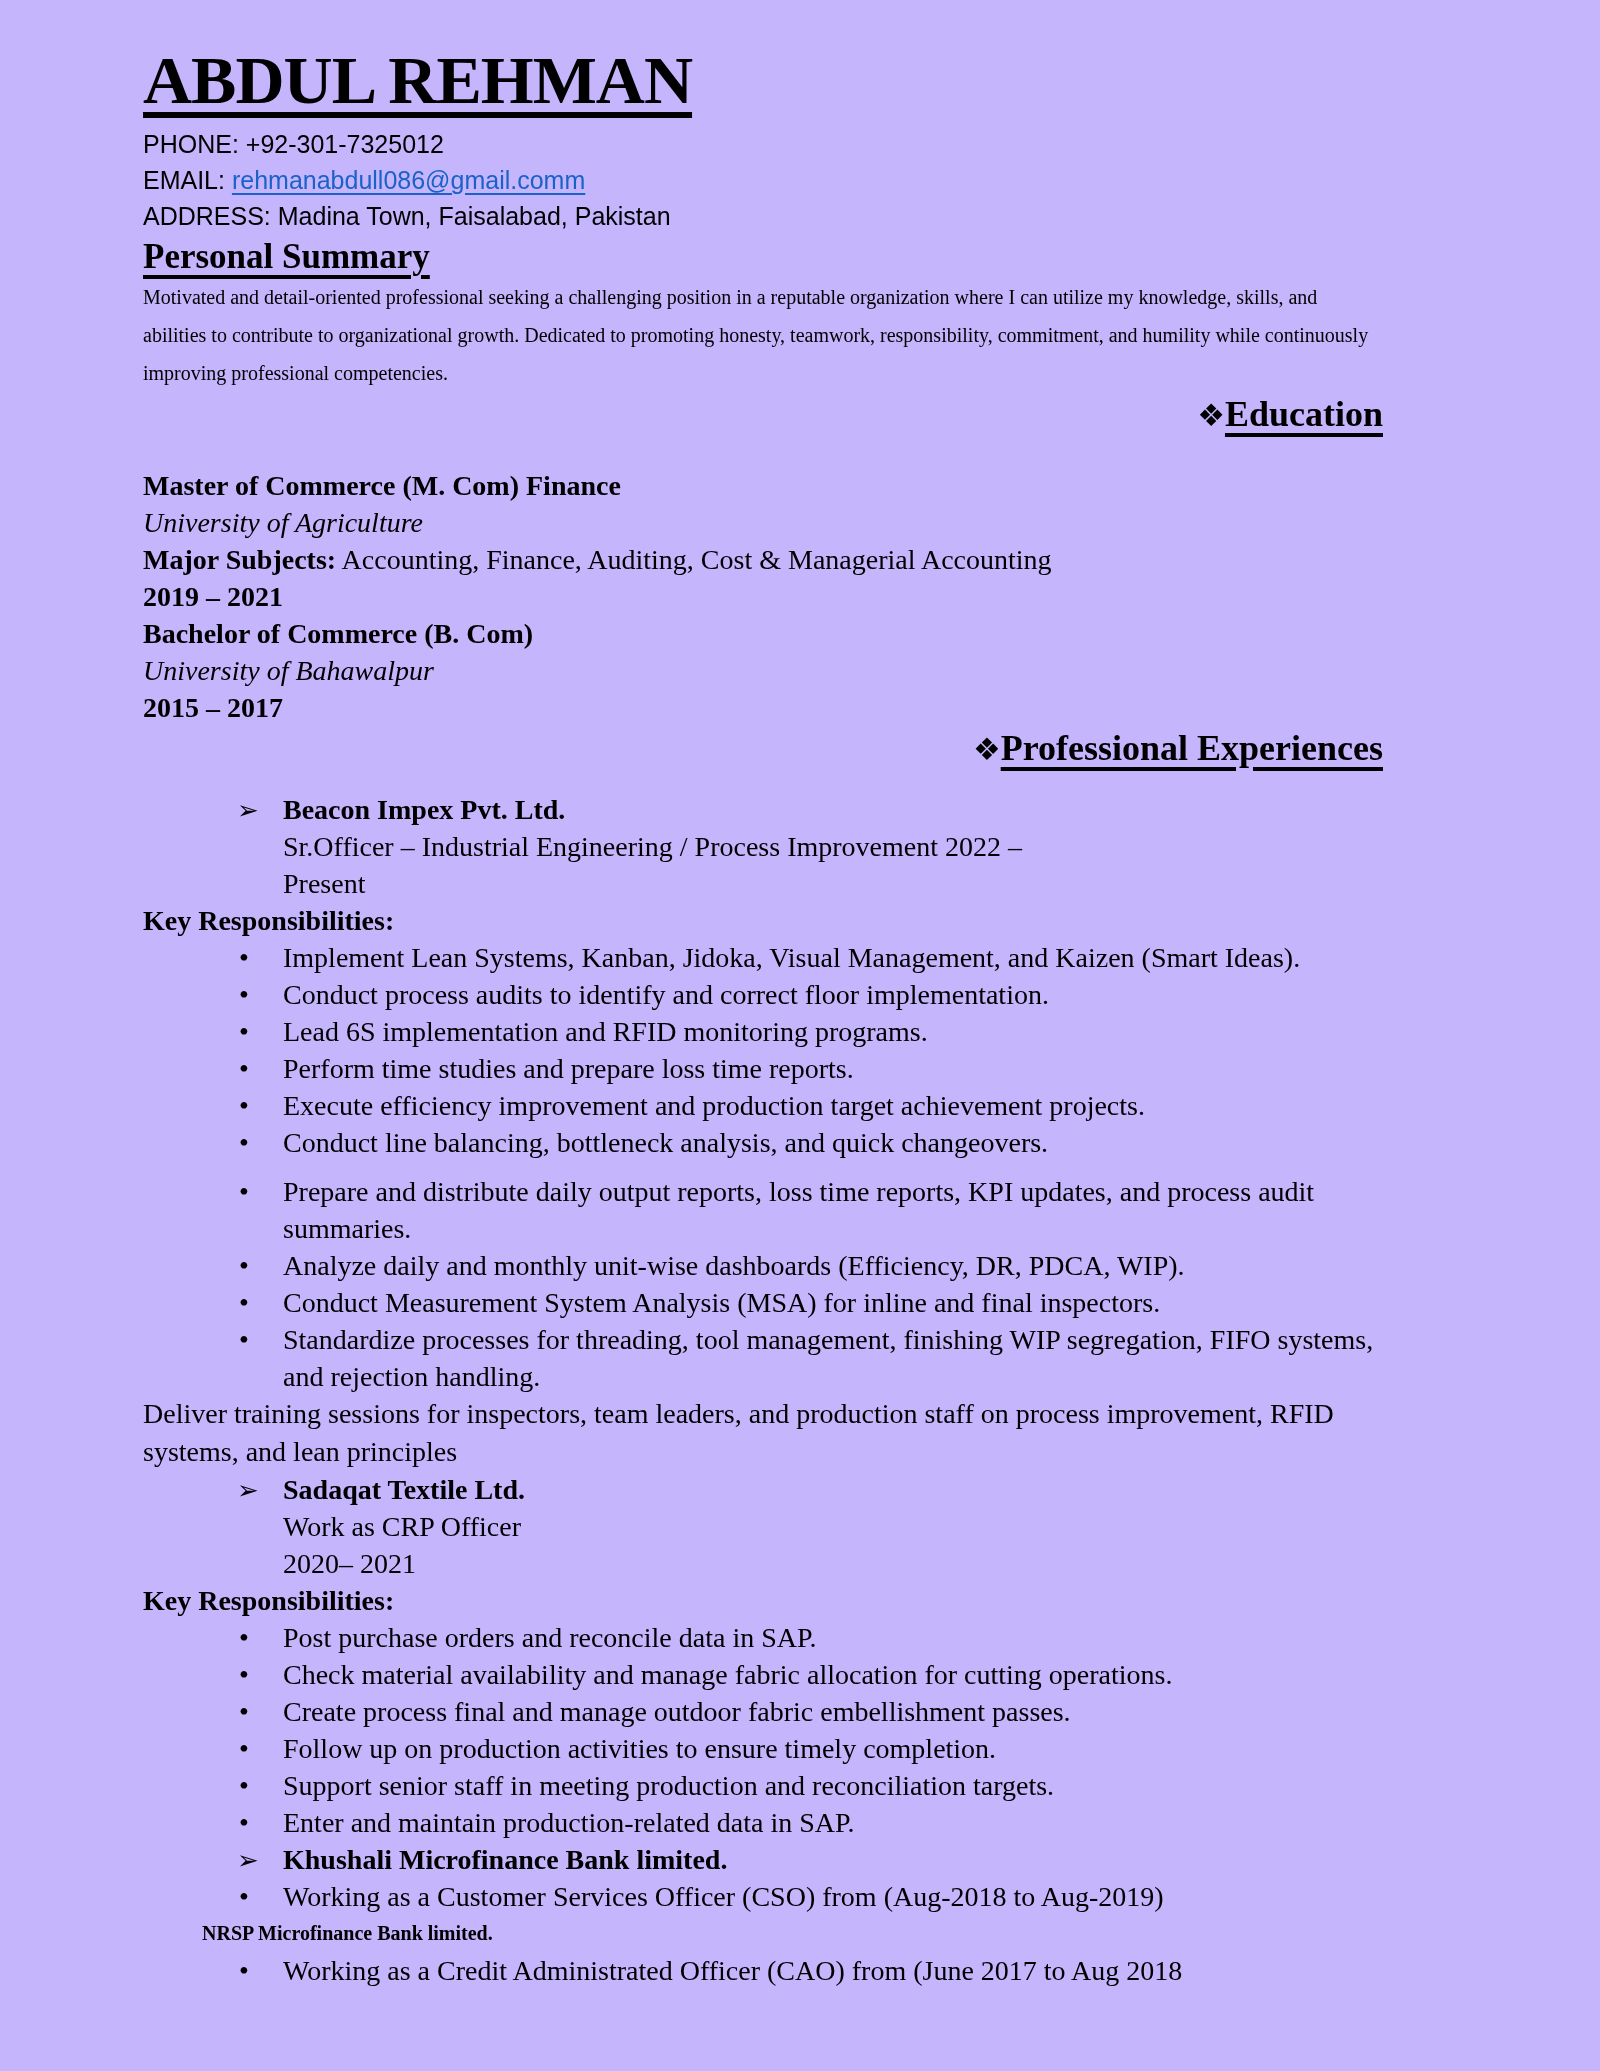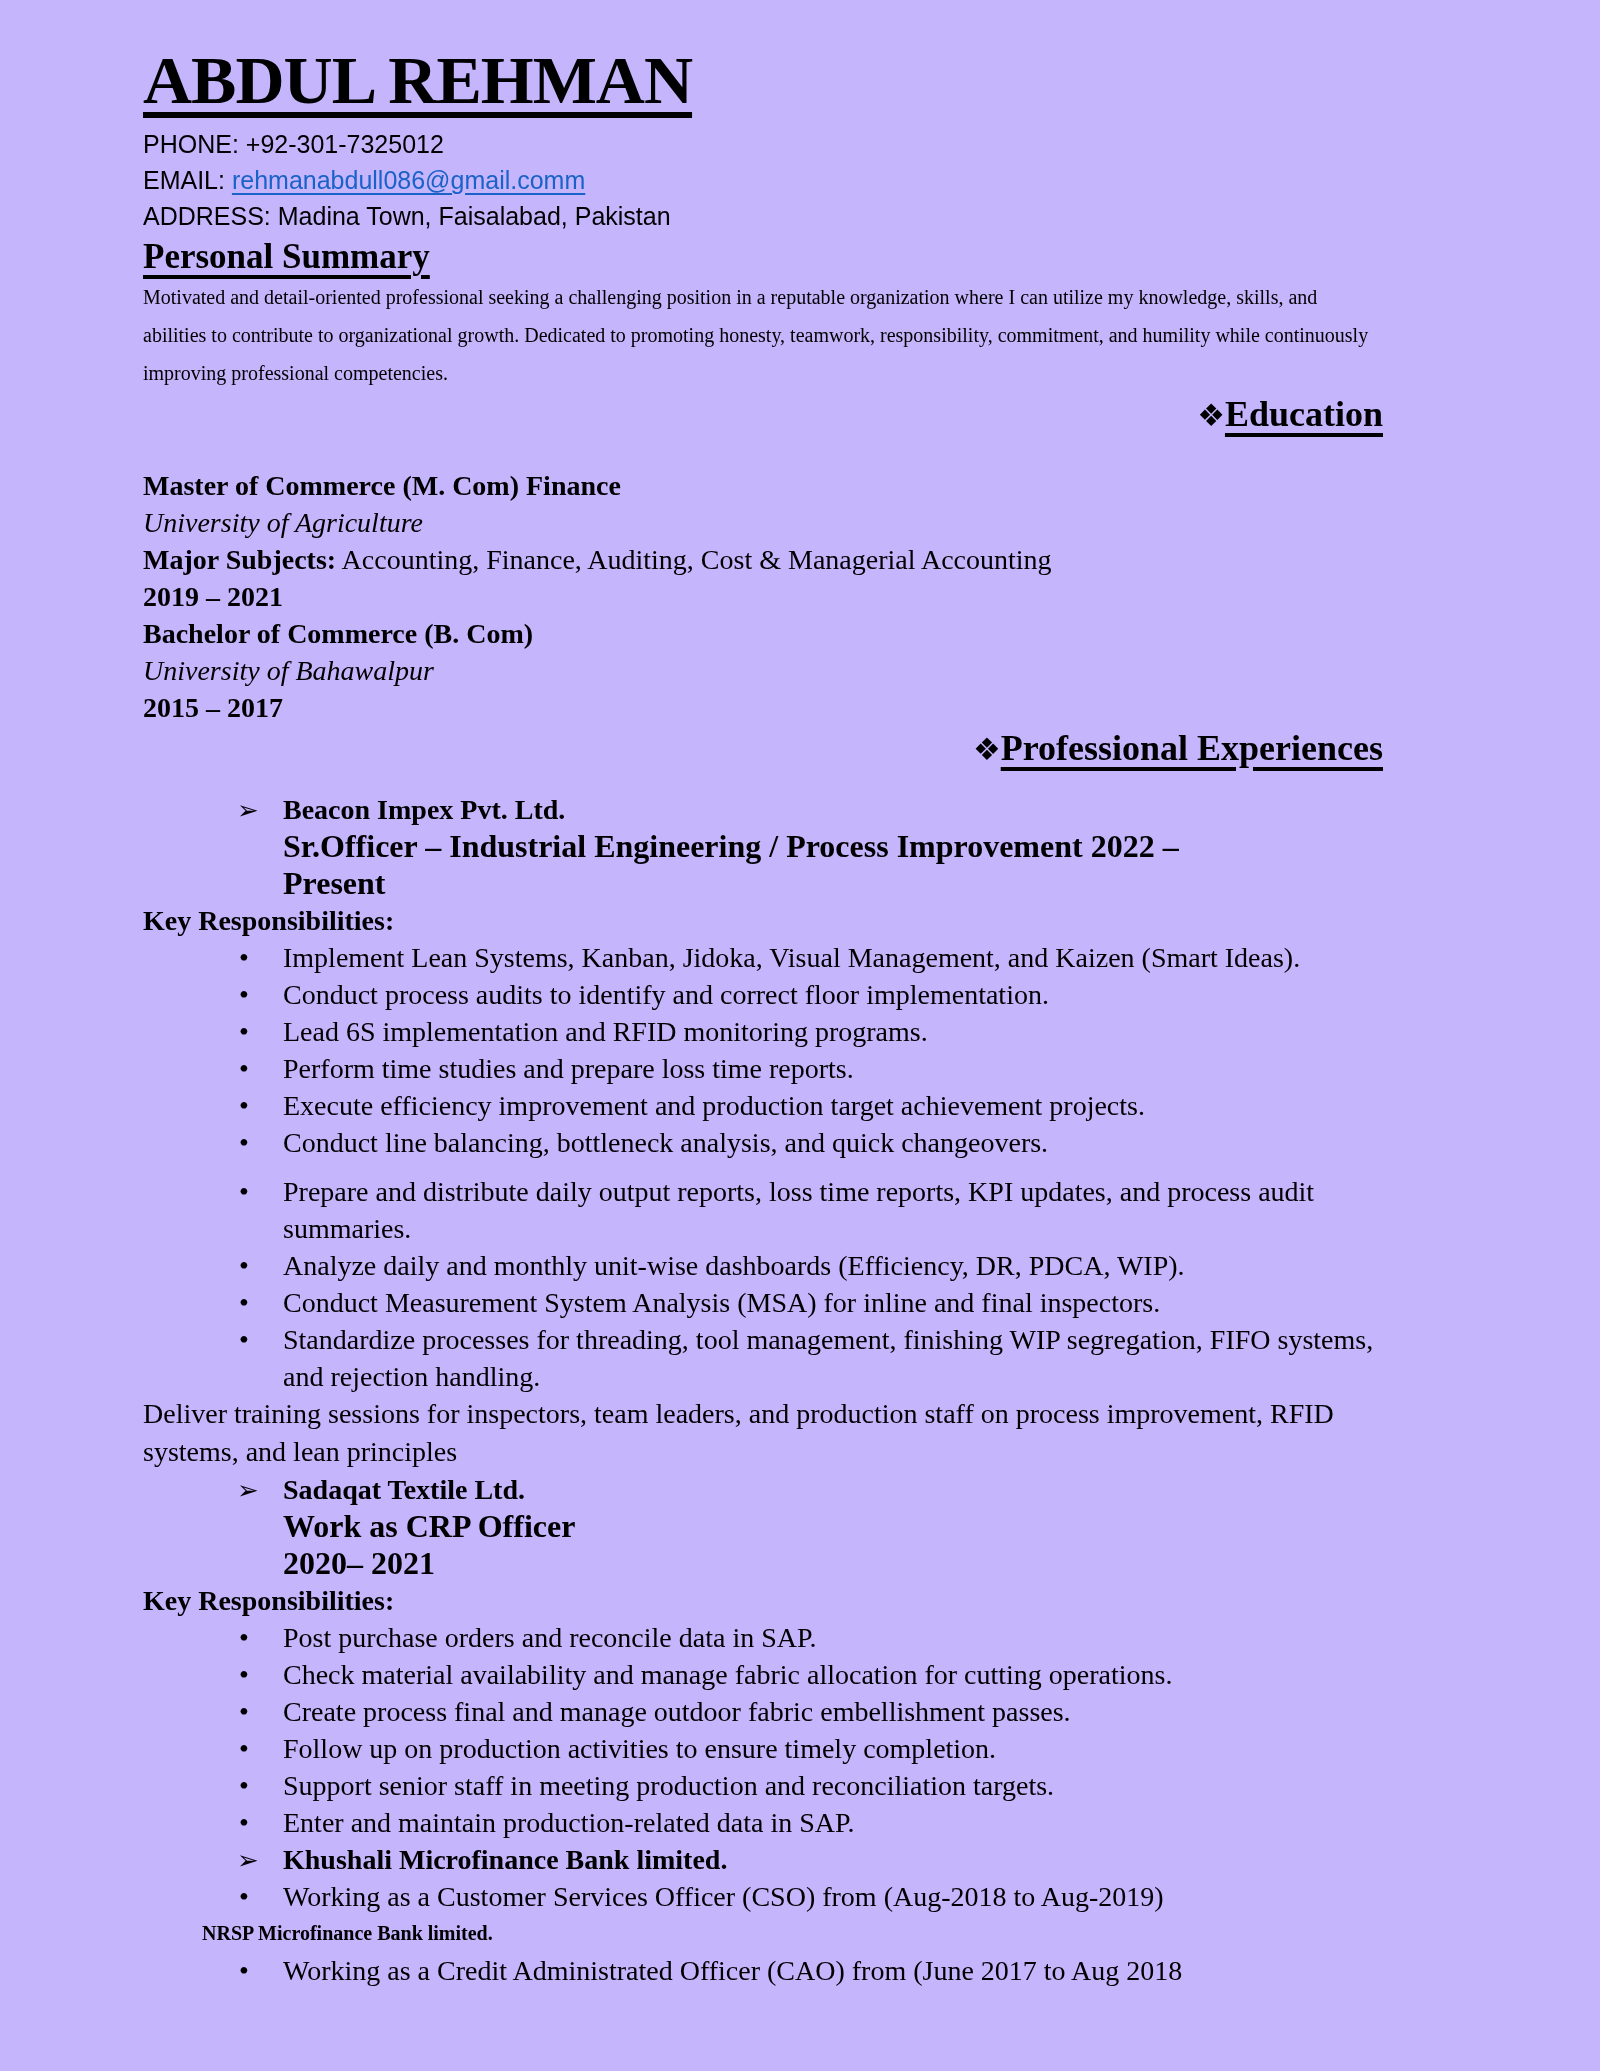--- a/index.html
+++ b/index.html
@@ -86,21 +86,21 @@
   }
   .arrow-item .marker {
     position: absolute;
     left: 94px;
     top: 1px;
     font-size: 26px;
     font-weight: normal;
     font-family: "DejaVu Sans", sans-serif;
   }
   .job-first { margin-top: 6px; }
-  .job-title-line { padding-left: 140px; font-size: 32px; line-height: 37px; font-weight: bold; }
+  .job-title-line { padding-left: 140px; font-size: 28px; line-height: 37px; font-weight: normal; }
 
   .resp-label { font-size: 28px; line-height: 37px; font-weight: bold; }
 
   ul.bullets {
     list-style: none;
     margin: 0;
     padding: 0 0 0 140px;
     font-size: 28px;
     line-height: 37px;
   }

